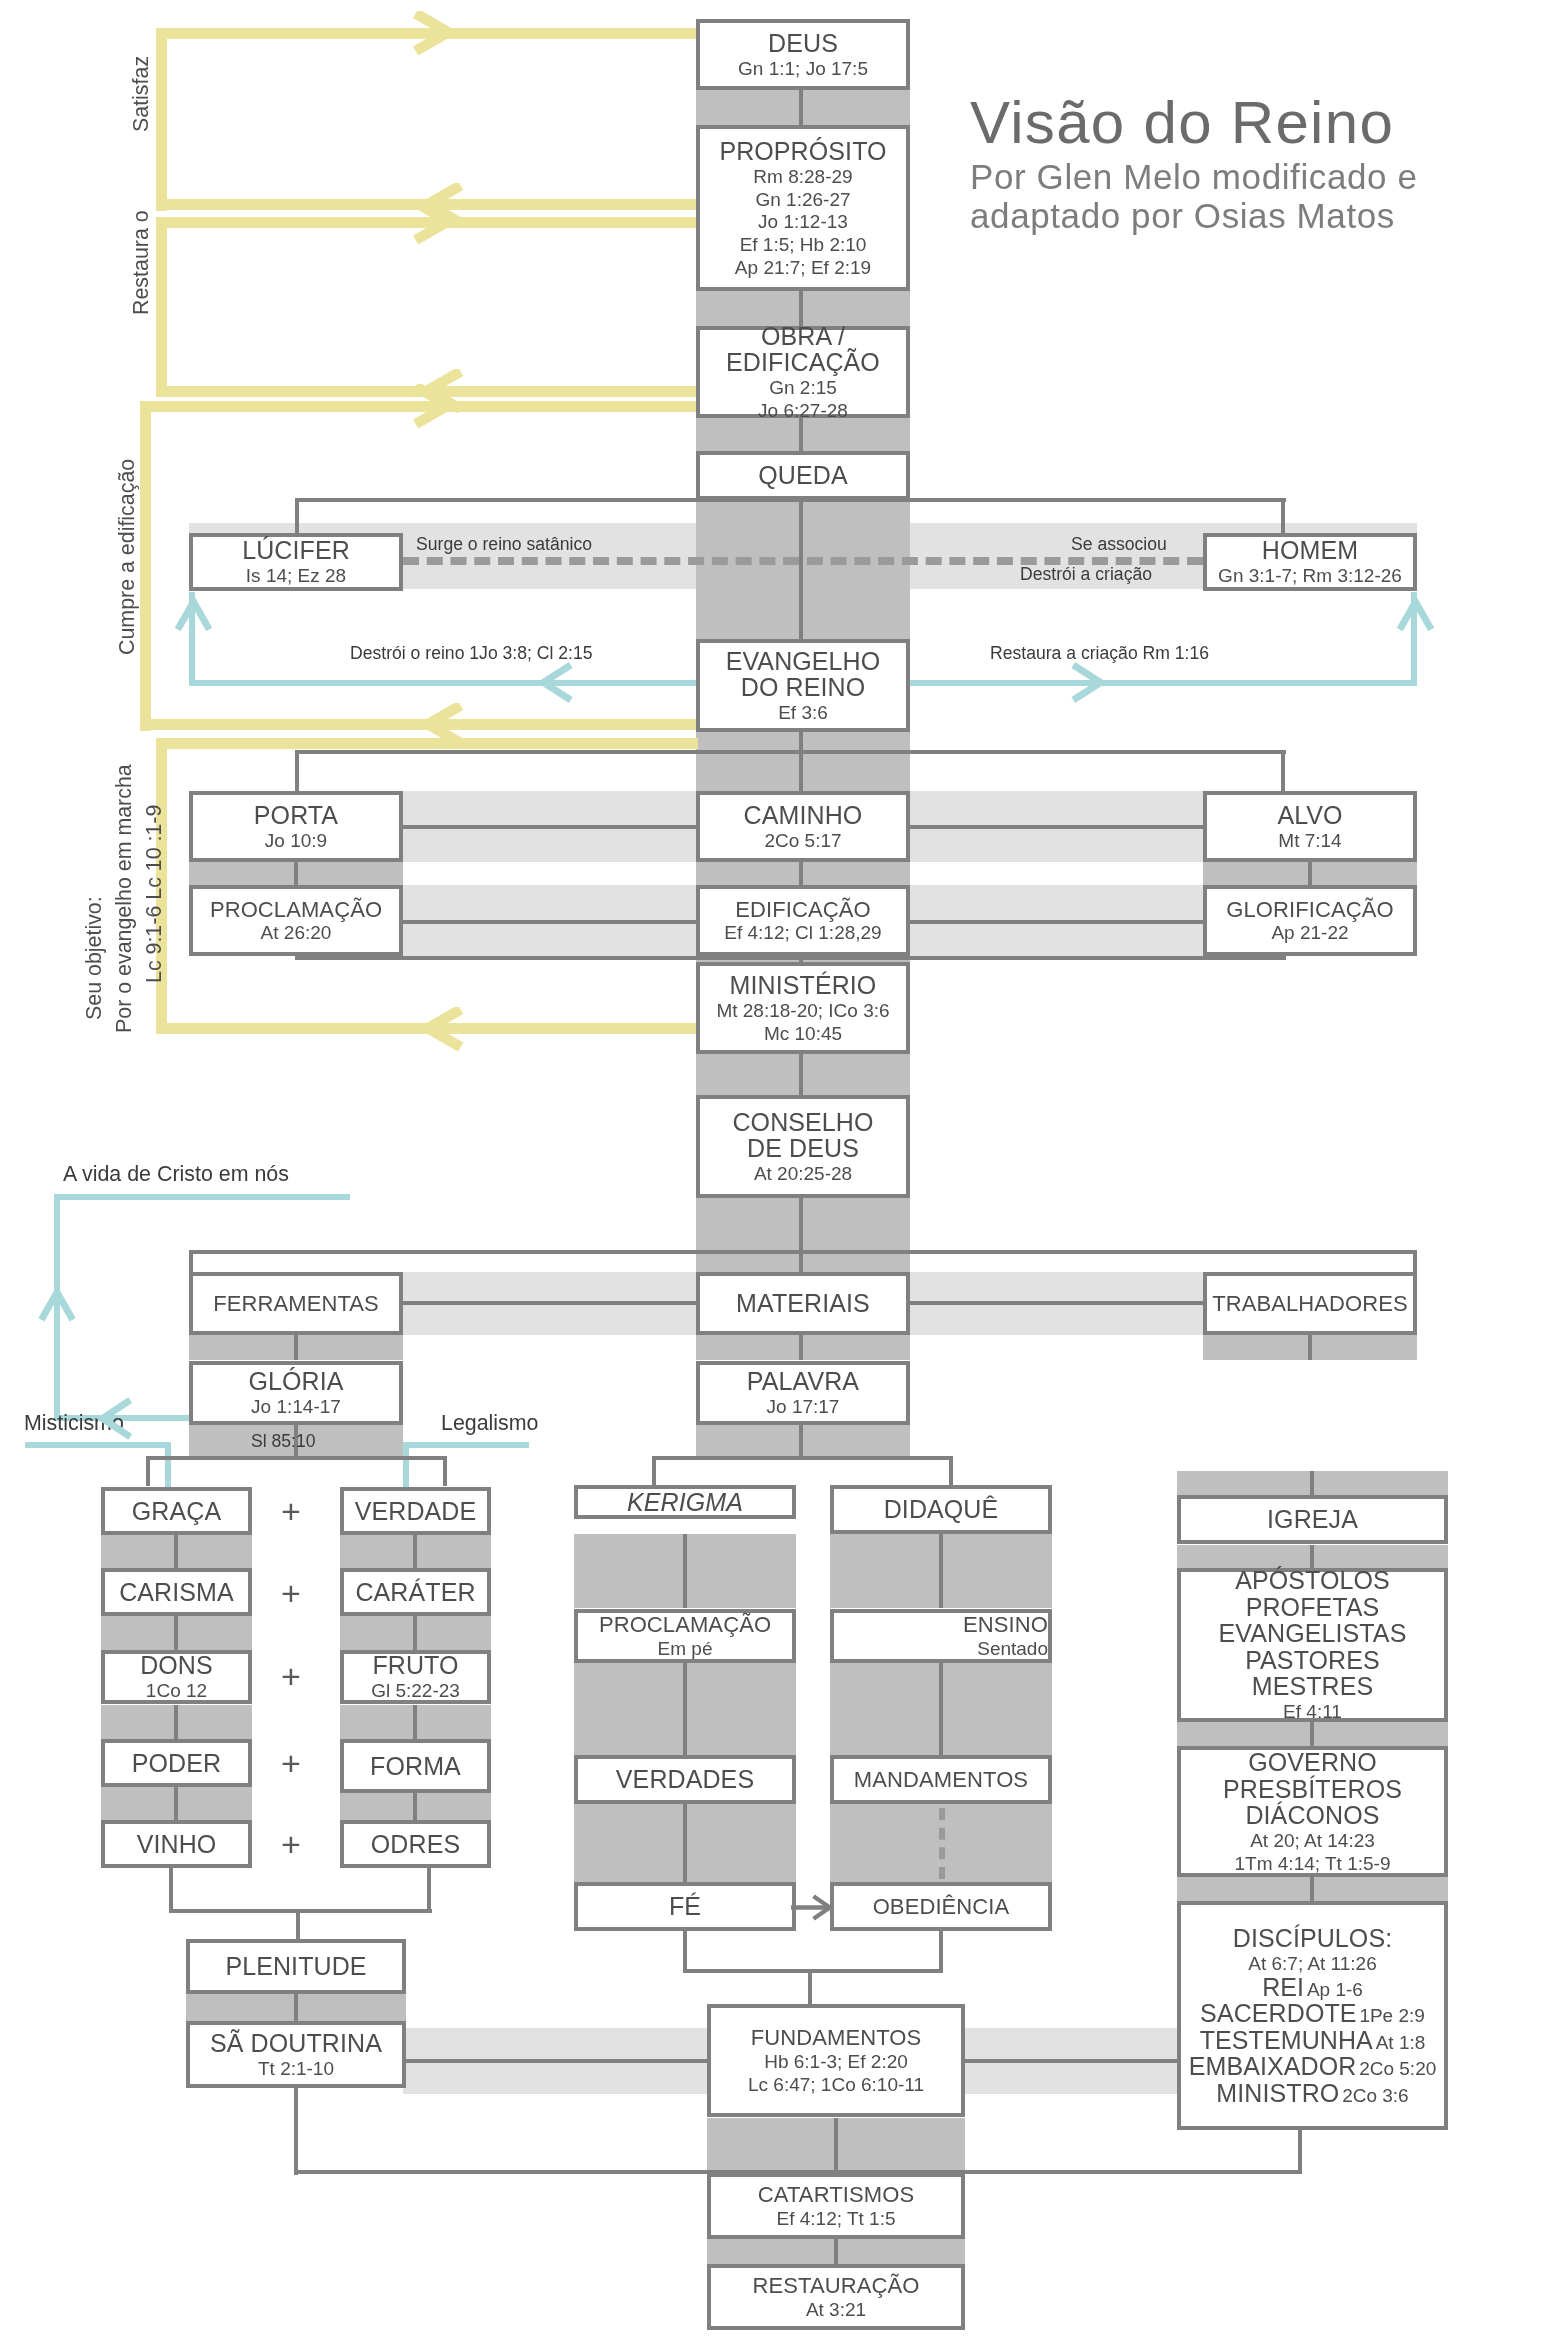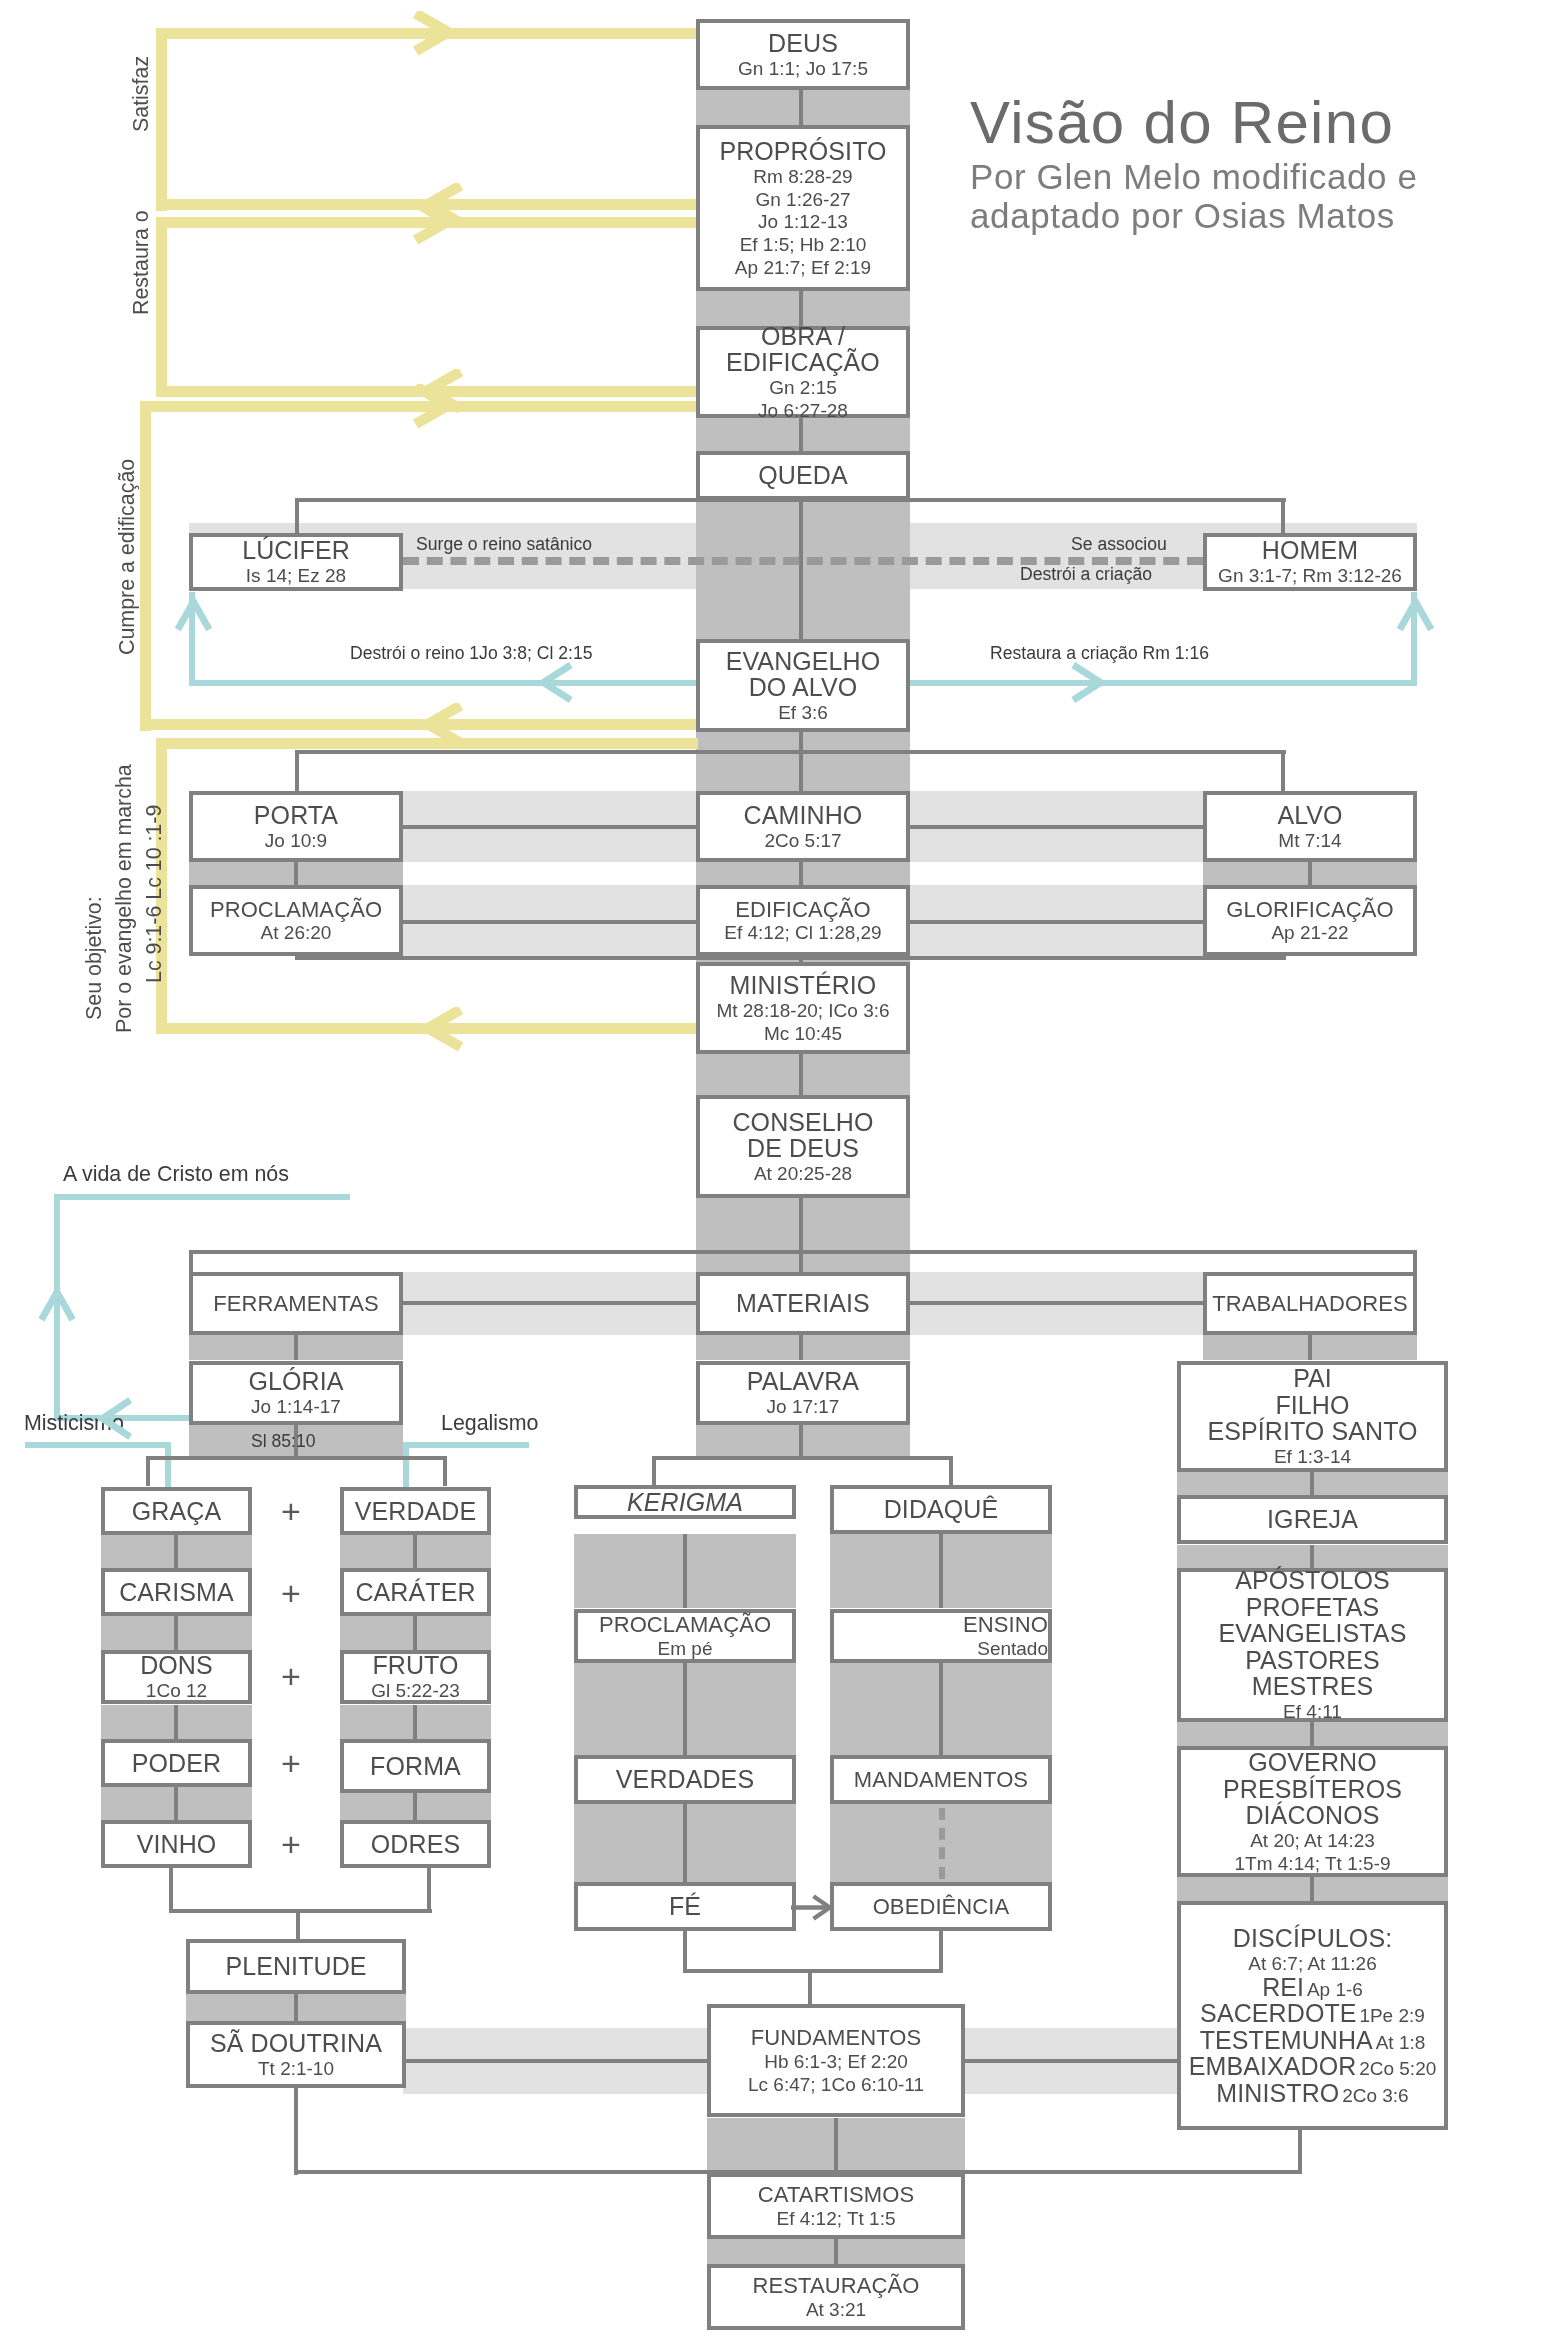--- a/index.html
+++ b/index.html
@@ -175,21 +175,21 @@
     <span class="r">Gn 2:15</span>
     <span class="r">Jo 6:27-28</span>
   </div>
 
   <div class="nd" style="left:696px;top:451px;width:214px;height:49px;">
     <span class="t">QUEDA</span>
   </div>
 
   <div class="nd" style="left:696px;top:639px;width:214px;height:93px;">
     <span class="t">EVANGELHO</span>
-    <span class="t">DO ALVO</span>
+    <span class="t">DO REINO</span>
     <span class="r">Ef 3:6</span>
   </div>
 
   <div class="nd" style="left:696px;top:962px;width:214px;height:92px;">
     <span class="t">MINISTÉRIO</span>
     <span class="r">Mt 28:18-20; ICo 3:6</span>
     <span class="r">Mc 10:45</span>
   </div>
 
   <div class="nd" style="left:696px;top:1095px;width:214px;height:103px;">
@@ -498,26 +498,20 @@
     <span class="r">Ef 4:12; Tt 1:5</span>
   </div>
   <div class="strut" style="left:707px;top:2239px;width:258px;height:25px;"></div>
   <div class="vline" style="left:834px;top:2239px;height:25px;"></div>
 
   <div class="nd" style="left:707px;top:2264px;width:258px;height:66px;">
     <span class="t sm">RESTAURAÇÃO</span>
     <span class="r">At 3:21</span>
   </div>
 
-  <div class="nd" style="left:1177px;top:1361px;width:271px;height:111px;">
-    <span class="t">PAI</span>
-    <span class="t">FILHO</span>
-    <span class="t">ESPÍRITO SANTO</span>
-    <span class="r">Ef 1:3-14</span>
-  </div>
   <div class="strut" style="left:1177px;top:1471px;width:271px;height:24px;"></div>
   <div class="vline" style="left:1310px;top:1471px;height:24px;"></div>
 
   <div class="nd" style="left:1177px;top:1495px;width:271px;height:49px;">
     <span class="t">IGREJA</span>
   </div>
   <div class="strut" style="left:1177px;top:1545px;width:271px;height:24px;"></div>
   <div class="vline" style="left:1310px;top:1545px;height:24px;"></div>
 
   <div class="nd" style="left:1177px;top:1568px;width:271px;height:154px;">

